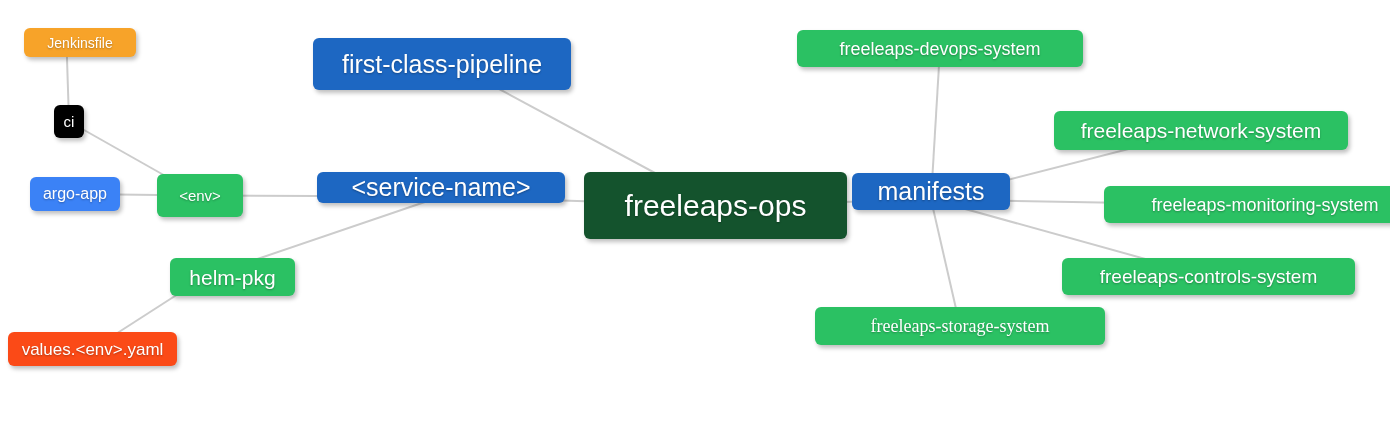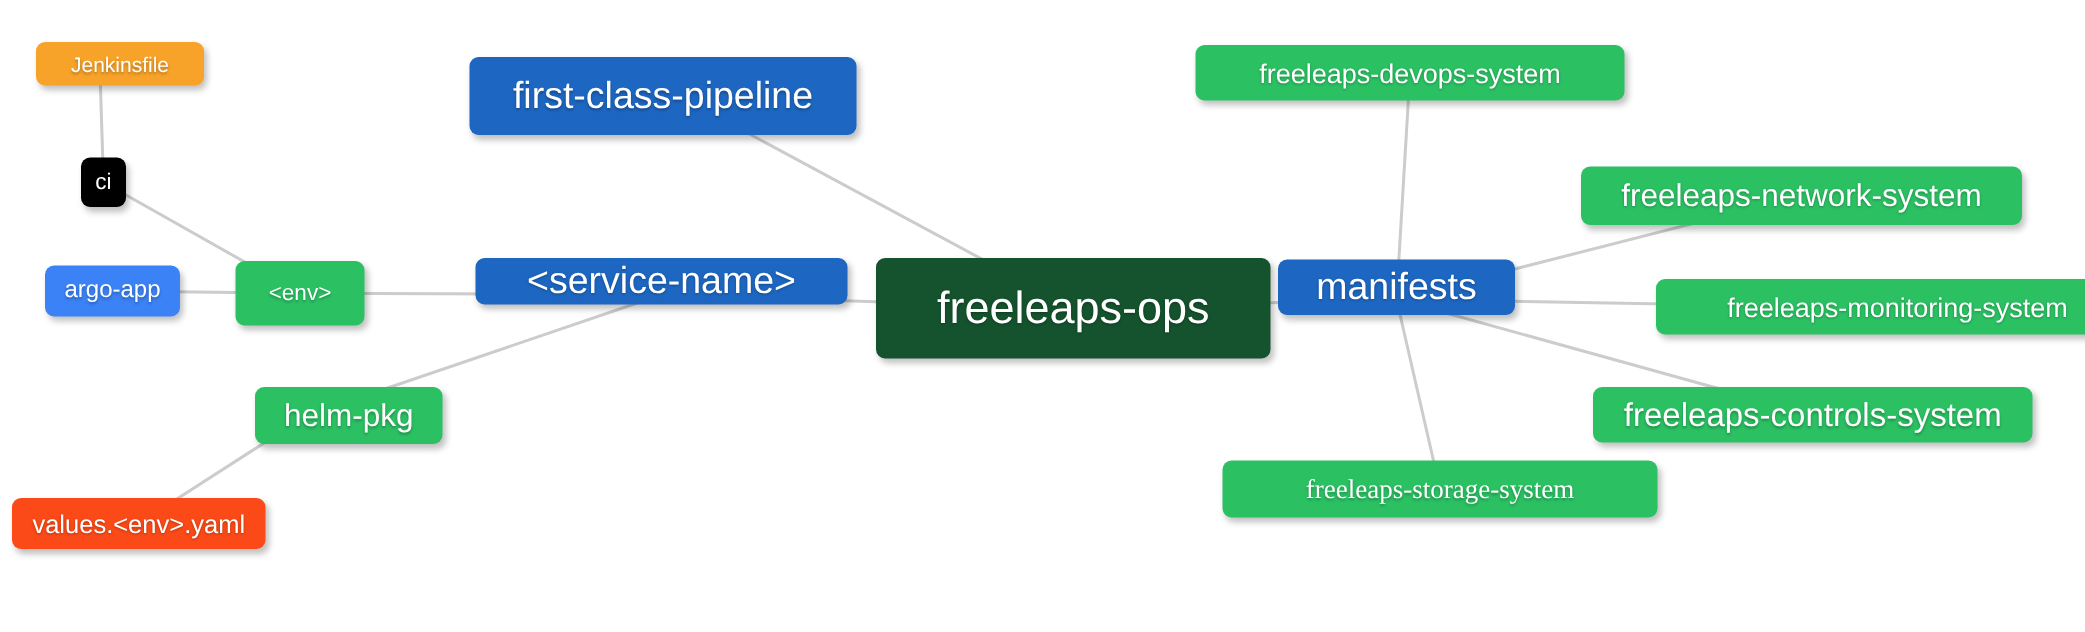--- a/index.html
+++ b/index.html
@@ -72,16 +72,16 @@
       <div class="node" style="left: 157px; top: 174px; width: 86px; height: 43px; background: rgb(43, 193, 99); font-size: 15px;">&lt;env&gt;</div>
       <div class="node" style="left: 146px; top: 258px; width: 125px; height: 38px; background: rgb(43, 193, 99); font-size: 21px; margin-left: 24px;">helm-pkg</div>
       <div class="node" style="left: 8px; top: 332px; width: 169px; height: 34px; background: rgb(251, 74, 23); font-size: 17px;">values.&lt;env&gt;.yaml</div>
       <div class="node" style="left: 313px; top: 38px; width: 258px; height: 52px; background: rgb(29, 103, 194); font-size: 25px;">first-class-pipeline</div>
       <div class="node" style="left: 317px; top: 172px; width: 248px; height: 31px; background: rgb(29, 103, 194); font-size: 25px;">&lt;service-name&gt;</div>
       <div class="node" style="left: 584px; top: 172px; width: 263px; height: 67px; background: #14532d; font-size: 30px;">freeleaps-ops</div>
       <div class="node" style="left: 852px; top: 173px; width: 158px; height: 37px; background: rgb(29, 103, 194); font-size: 25px;">manifests</div>
       <div class="node" style="left: 797px; top: 30px; width: 286px; height: 37px; background: rgb(43, 193, 99); font-size: 18px;">freeleaps-devops-system</div>
       <div class="node" style="left: 1054px; top: 111px; width: 294px; height: 39px; background: rgb(43, 193, 99); font-size: 21px;">freeleaps-network-system</div>
       <div class="node" style="left: 1104px; top: 186px; width: 322px; height: 37px; background: rgb(43, 193, 99); font-size: 18px;">freeleaps-monitoring-system</div>
-      <div class="node" style="left: 1062px; top: 258px; width: 293px; height: 37px; background: rgb(43, 193, 99); font-size: 22px;">freeleaps-controls-system</div>
+      <div class="node" style="left: 1062px; top: 258px; width: 293px; height: 37px; background: rgb(43, 193, 99); font-size: 19px;">freeleaps-controls-system</div>
       <div class="node" style="left: 815px; top: 307px; width: 290px; height: 38px; background: rgb(43, 193, 99); font-size: 18px; font-family: Liberation Serif, serif;">freeleaps-storage-system</div>
     </div>
 </div>
 
 </body></html>

